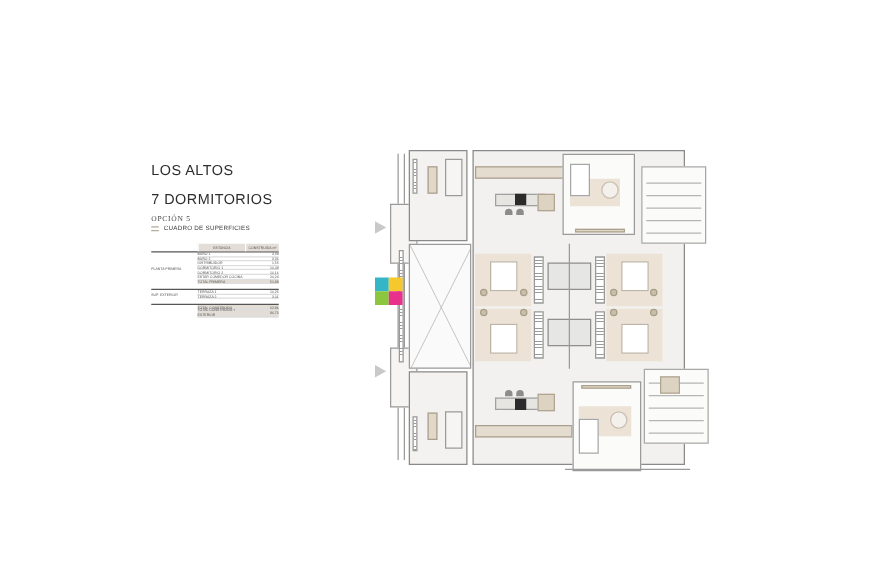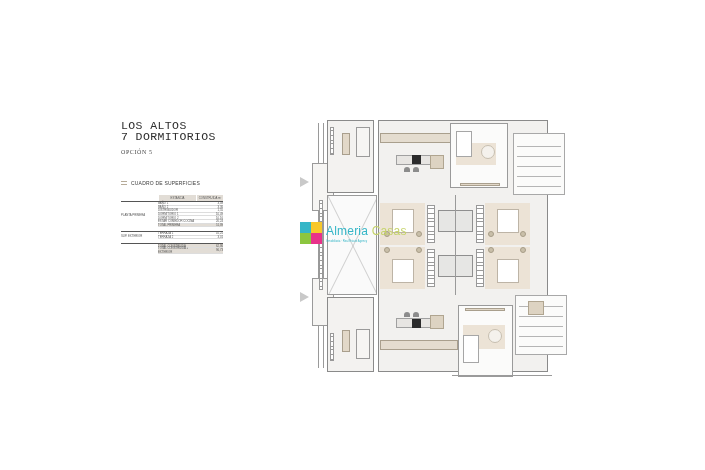--- a/index.html
+++ b/index.html
@@ -1,20 +1,20 @@
 <!DOCTYPE html>
 <html><head>
   <meta charset="utf-8">
   <style>
     * { box-sizing: border-box; margin: 0; padding: 0; }
     html, body { width: 705px; height: 470px; background: #ffffff; overflow: hidden; }
     body { position: relative; font-family: "Liberation Sans", sans-serif; color: #3a3a3a; }
 
     .title-block { position: absolute; left: 121px; top: 120px; }
-    .title { font-family: Liberation Mono, monospace; font-size: 11.5px; line-height: 11px; letter-spacing: 0.4px; color: #2e2e2e; }
+    .title { font-family: Liberation Sans, sans-serif; font-size: 11.5px; line-height: 11px; letter-spacing: 0.4px; color: #2e2e2e; margin-top: 12px; }
     .subtitle { font-family: "Liberation Serif", serif; font-size: 6px; letter-spacing: 0.6px; margin-top: 7px; color: #4a4a4a; }
 
     .section-head { position: absolute; left: 121px; top: 180px; font-size: 5px; letter-spacing: 0.2px; color: #3a3a3a; display: flex; align-items: center; gap: 4px; }
     .section-icon { width: 6px; height: 4px; border-top: 1px solid #b6ab98; border-bottom: 1px solid #b6ab98; }
 
     .table { position: absolute; left: 121px; top: 195px; width: 102px; font-size: 2.8px; color: #555; }
     .thead { display: flex; height: 6px; }
     .thead .sp { width: 37px; }
     .thead .th { background: #e2ddd6; display: flex; align-items: center; justify-content: center; border-left: 1px solid #fff; }
     .thead .th.est { width: 38px; }
@@ -245,17 +245,13 @@
   <div class="line" style="left:152px;top:260px;width:100px;height:1px;"></div>
 </div>
 
 <div class="watermark">
   <div class="wm-logo">
     <span style="left:0;top:0;background:#35b6c7;"></span>
     <span style="left:11px;top:0;background:#f7c82b;"></span>
     <span style="left:0;top:11px;background:#8cc63f;"></span>
     <span style="left:11px;top:11px;background:#e8318a;"></span>
   </div>
-  <div class="wm-text">
-    <div class="wm-brand"><span>Almeria</span> <b>Casas</b></div>
-    <div class="wm-tag">Inmobiliaria · Real Estate Agency</div>
-  </div>
 </div>
 
 </body></html>

